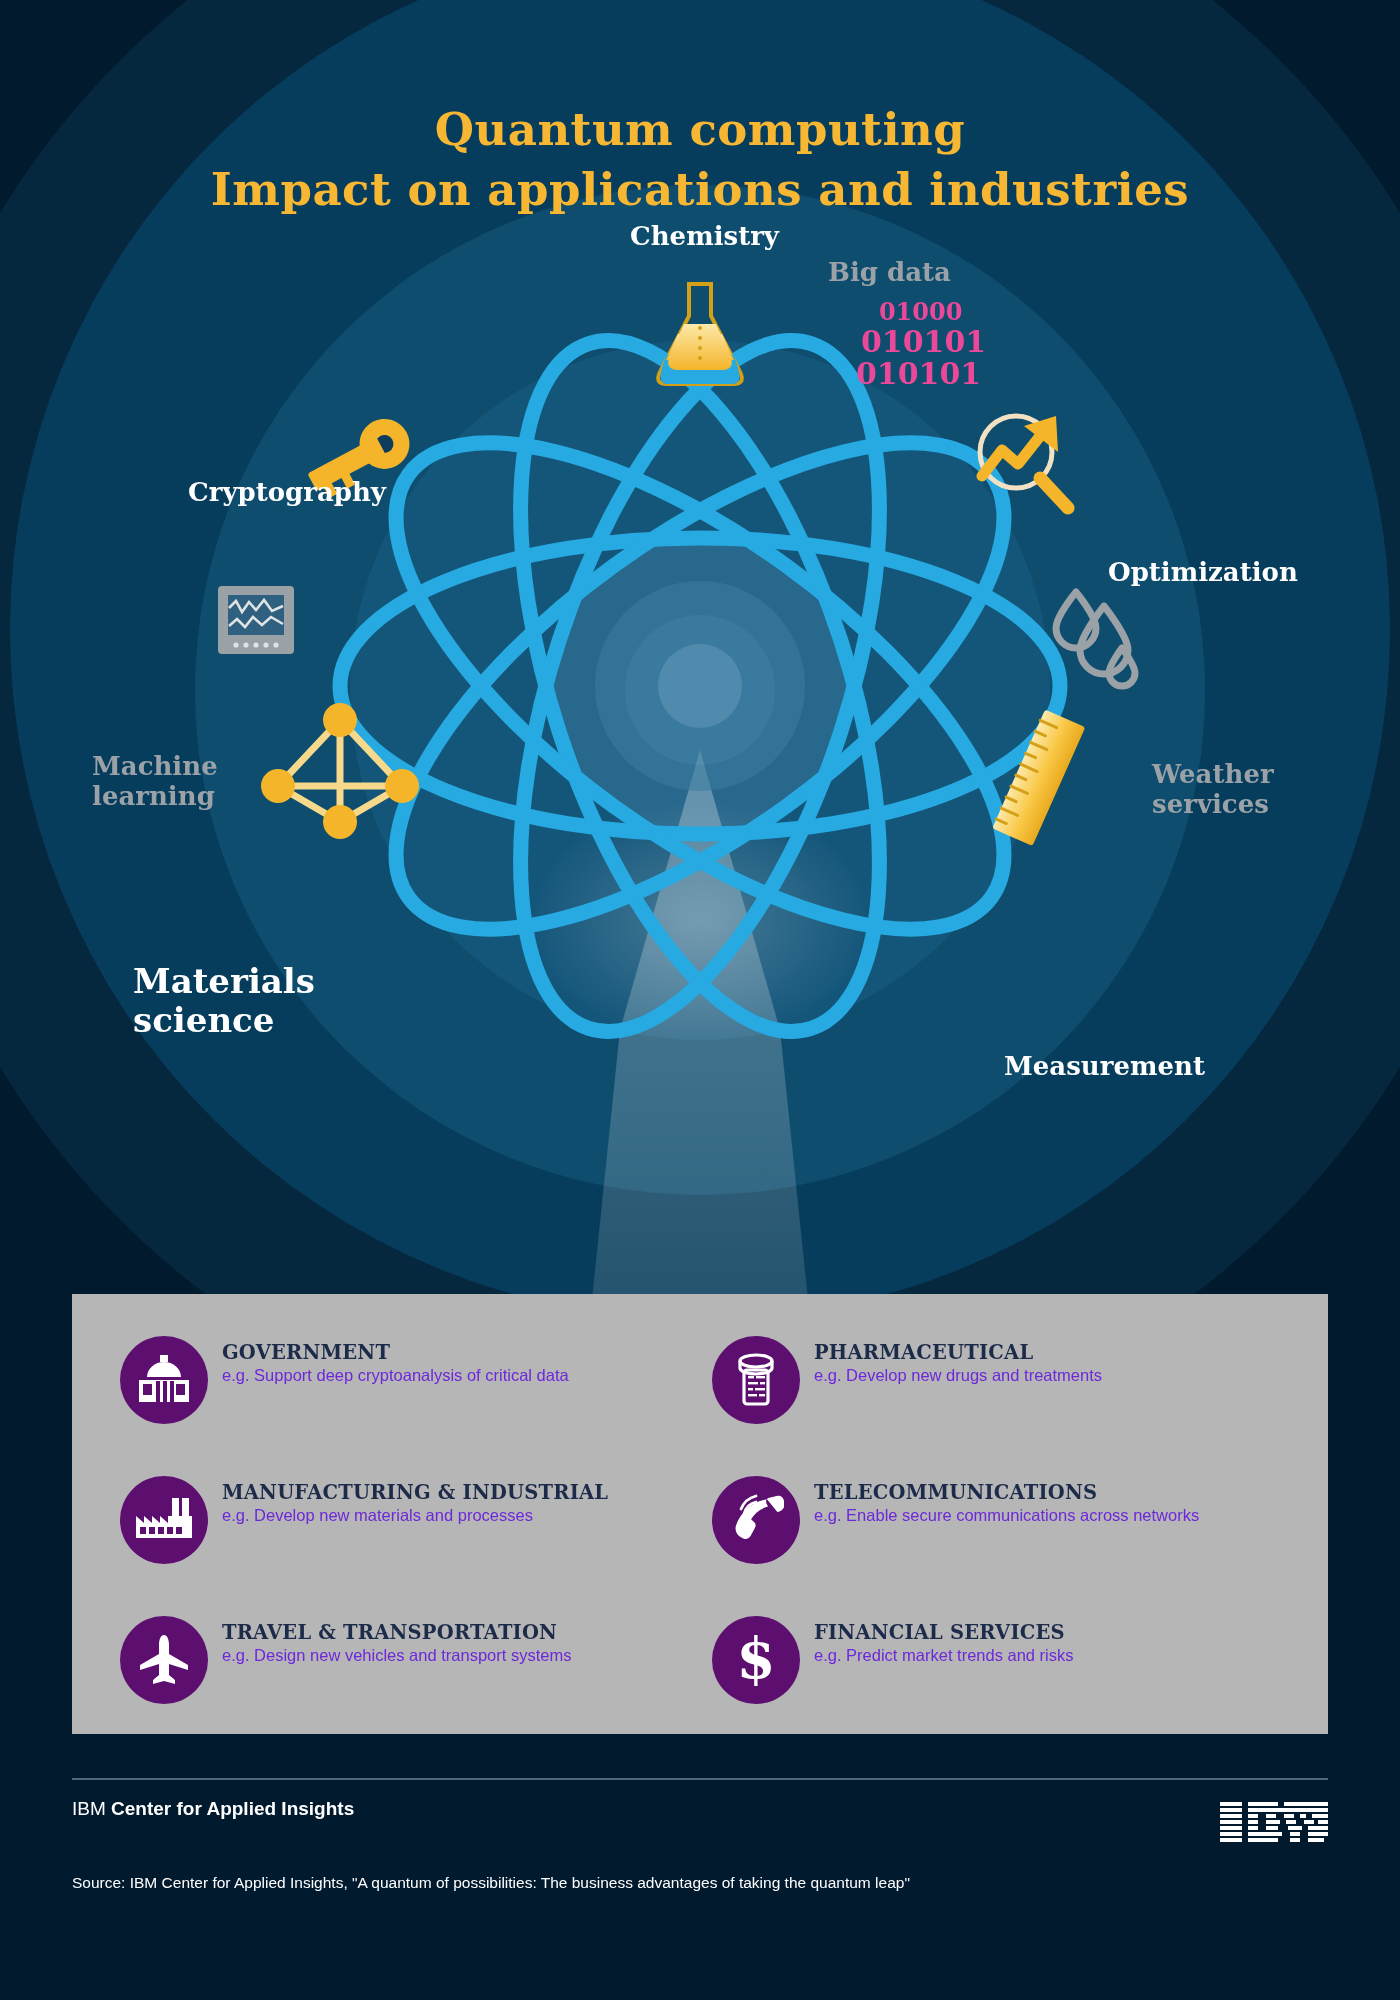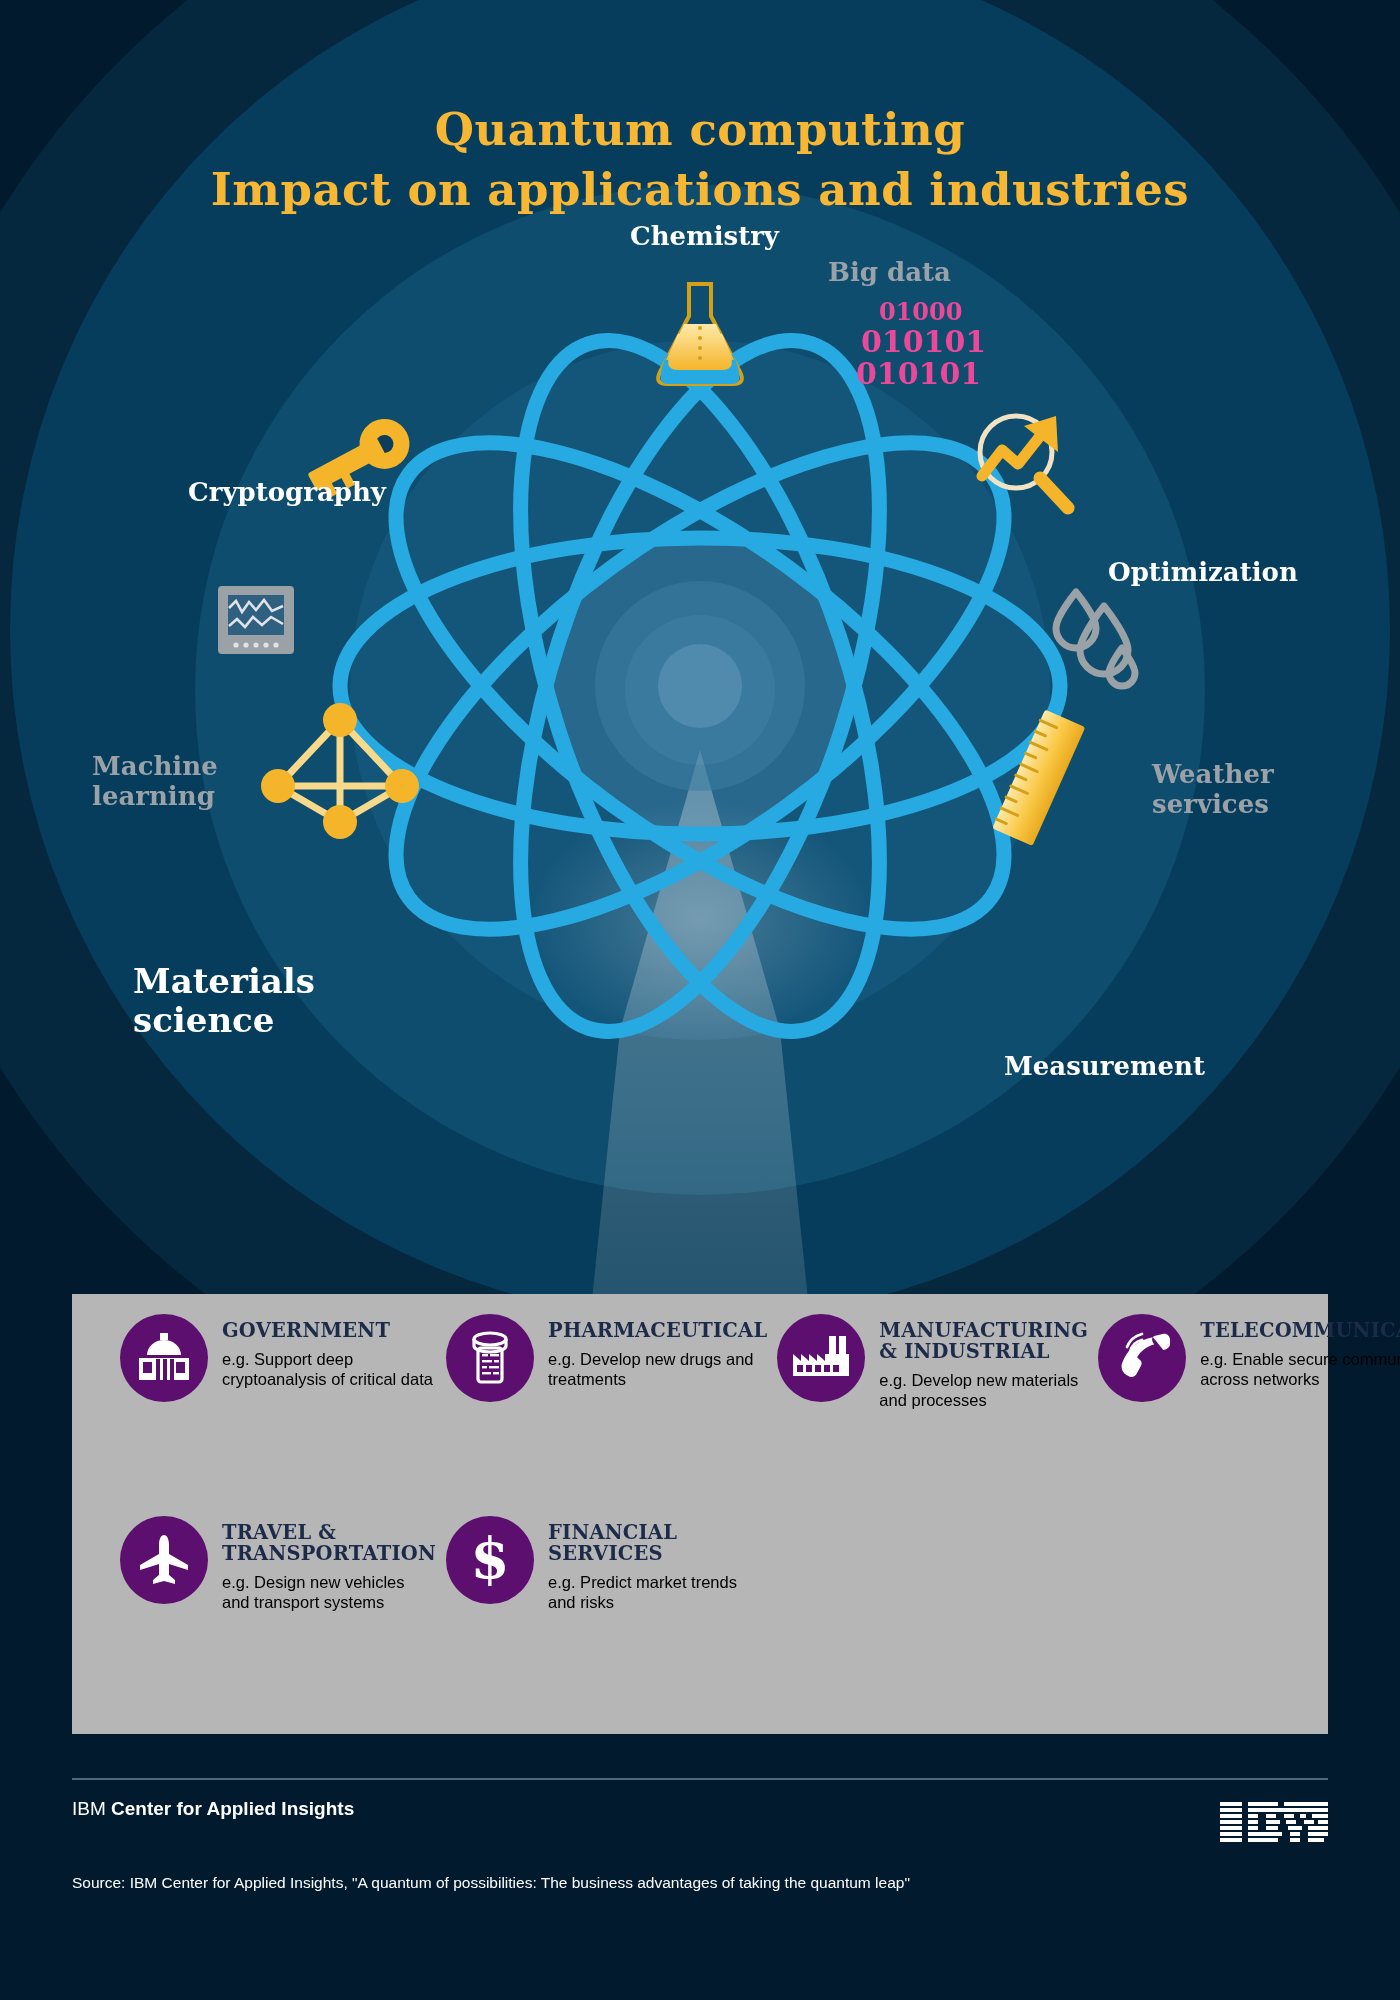--- a/index.html
+++ b/index.html
@@ -35,30 +35,30 @@
   
   .lbl{position:absolute;z-index:7;font-family:"DejaVu Serif", serif;font-weight:bold;line-height:1.15;}
   .lbl.white{color:#ffffff;}
   .lbl.gray{color:#9aa2a8;}
 
   
   .panel{
     position:absolute;left:72px;top:1294px;width:1256px;height:440px;
     background:#b6b6b6;z-index:8;
   }
-  .cards{display:grid;grid-template-columns:1fr 1fr 1fr 1fr;grid-template-rows:1fr 1fr;
-    padding:20px 34px 30px 48px;height:100%;column-gap:10px;row-gap:14px;}
+  .cards{display:grid;grid-template-columns:1fr 1fr;grid-template-rows:1fr 1fr;
+    padding:42px 34px 30px 48px;height:100%;column-gap:10px;row-gap:14px;}
   .card{display:flex;align-items:flex-start;gap:14px;}
   .badge{width:88px;height:88px;border-radius:50%;background:#5c0f6e;flex:0 0 88px;
     display:flex;align-items:center;justify-content:center;}
   .badge svg{display:block;}
   .card-txt{padding-top:6px;}
   .card-title{font-family:"DejaVu Serif", serif;font-weight:bold;font-size:19.5px;
     color:#1d2b4a;letter-spacing:.2px;line-height:21px;}
-  .card-desc{font-size:16.5px;color:#000000;line-height:19.5px;margin-top:9px;
+  .card-desc{font-size:16.5px;color:#6d28d9;line-height:19.5px;margin-top:3px;
     font-family:"Liberation Sans", sans-serif;}
 
   
   .footer{position:absolute;left:72px;top:1778px;width:1256px;z-index:8;color:#fff;}
   .rule{height:2px;background:#51677a;width:100%;}
   .f-row{display:flex;justify-content:space-between;align-items:flex-start;padding-top:16px;gap:40px;}
   .f-org{font-size:19px;line-height:26px;}
   .f-org b{font-weight:bold;}
   .f-links{font-size:17px;line-height:26px;margin-top:1px;}
   .f-links b{font-weight:bold;}

